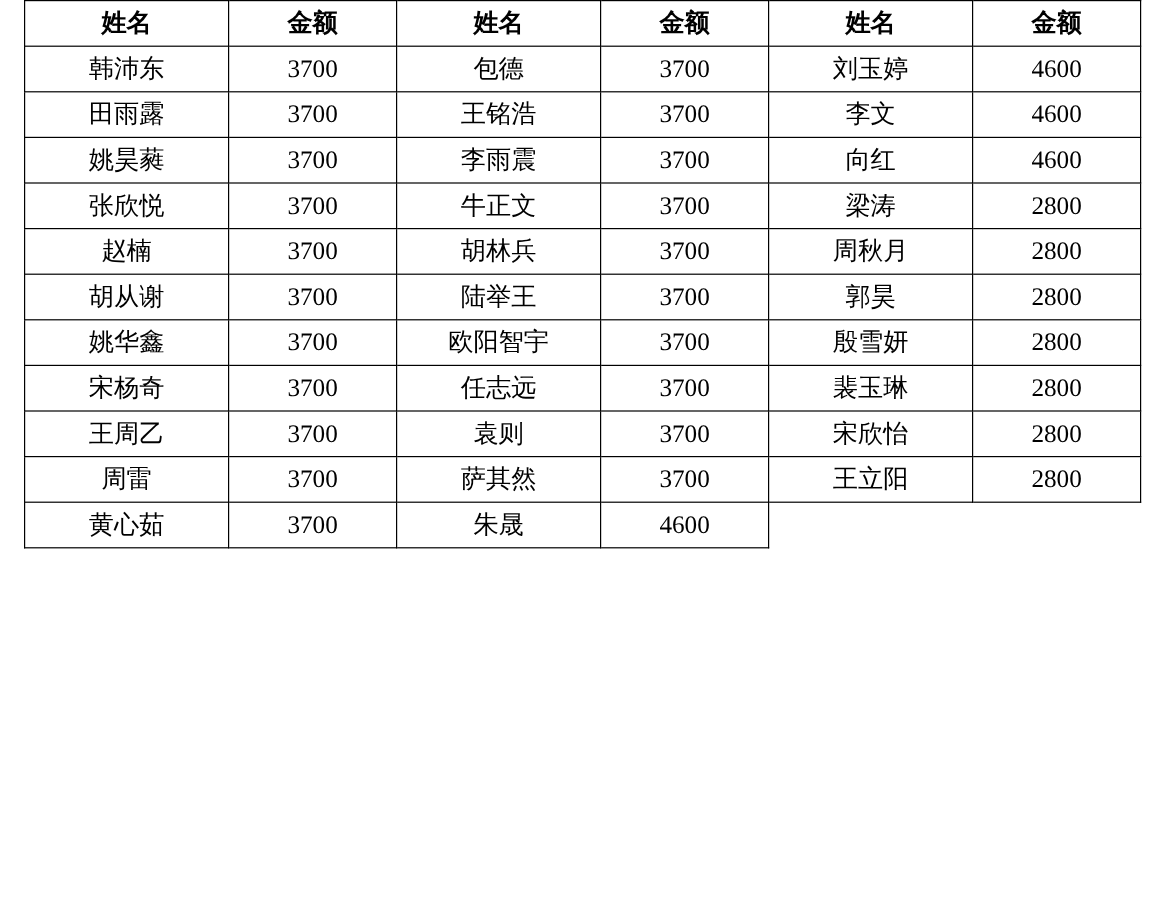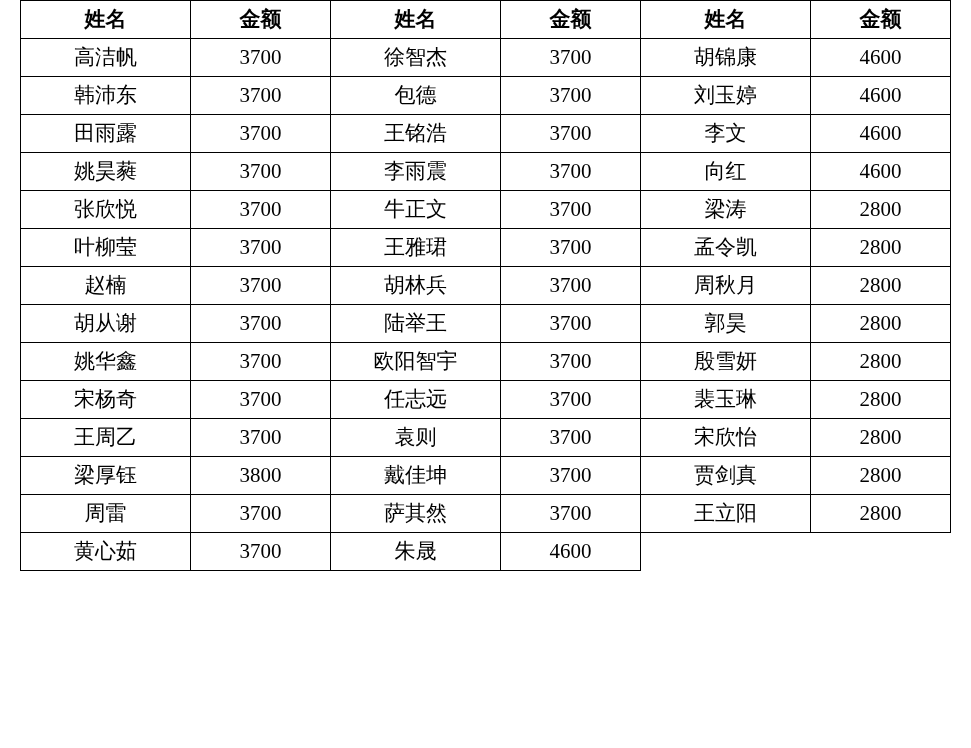--- a/index.html
+++ b/index.html
@@ -66,28 +66,20 @@
         <th>姓名</th>
         <th>金额</th>
         <th>姓名</th>
         <th>金额</th>
         <th>姓名</th>
         <th>金额</th>
       </tr>
     </thead>
     <tbody>
       <tr>
-        <td>高洁帆</td>
-        <td>3700</td>
-        <td>徐智杰</td>
-        <td>3700</td>
-        <td>胡锦康</td>
-        <td>4600</td>
-      </tr>
-      <tr>
         <td>韩沛东</td>
         <td>3700</td>
         <td>包德</td>
         <td>3700</td>
         <td>刘玉婷</td>
         <td>4600</td>
       </tr>
       <tr>
         <td>田雨露</td>
         <td>3700</td>
@@ -103,28 +95,20 @@
         <td>3700</td>
         <td>向红</td>
         <td>4600</td>
       </tr>
       <tr>
         <td>张欣悦</td>
         <td>3700</td>
         <td>牛正文</td>
         <td>3700</td>
         <td>梁涛</td>
-        <td>2800</td>
-      </tr>
-      <tr>
-        <td>叶柳莹</td>
-        <td>3700</td>
-        <td>王雅珺</td>
-        <td>3700</td>
-        <td>孟令凯</td>
         <td>2800</td>
       </tr>
       <tr>
         <td>赵楠</td>
         <td>3700</td>
         <td>胡林兵</td>
         <td>3700</td>
         <td>周秋月</td>
         <td>2800</td>
       </tr>
@@ -154,28 +138,20 @@
       </tr>
       <tr>
         <td>王周乙</td>
         <td>3700</td>
         <td>袁则</td>
         <td>3700</td>
         <td>宋欣怡</td>
         <td>2800</td>
       </tr>
       <tr>
-        <td>梁厚钰</td>
-        <td>3800</td>
-        <td>戴佳坤</td>
-        <td>3700</td>
-        <td>贾剑真</td>
-        <td>2800</td>
-      </tr>
-      <tr>
         <td>周雷</td>
         <td>3700</td>
         <td>萨其然</td>
         <td>3700</td>
         <td>王立阳</td>
         <td>2800</td>
       </tr>
       <tr>
         <td>黄心茹</td>
         <td>3700</td>

